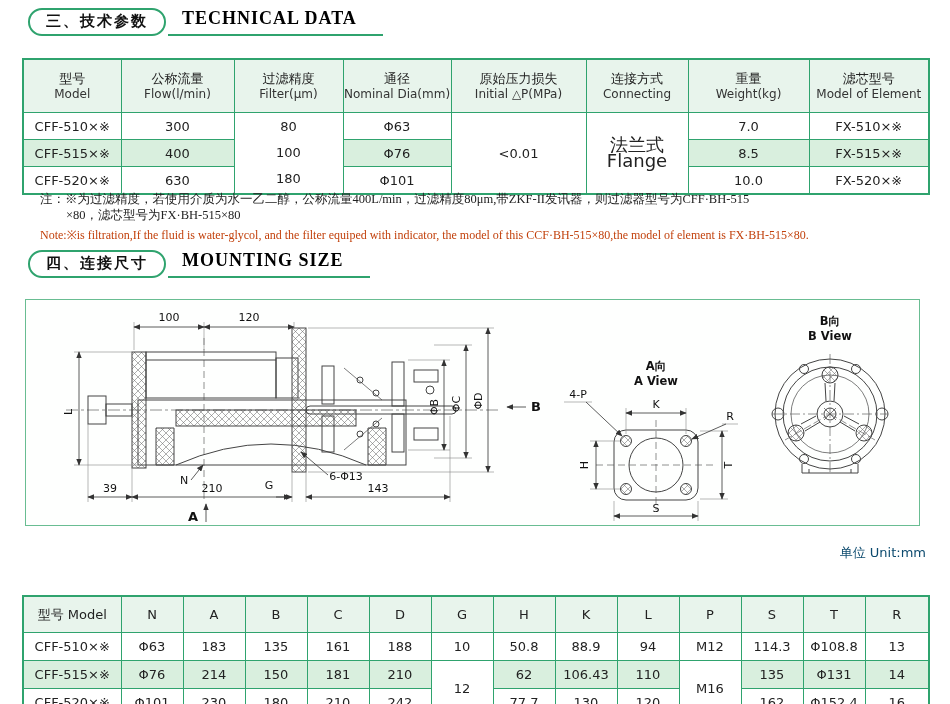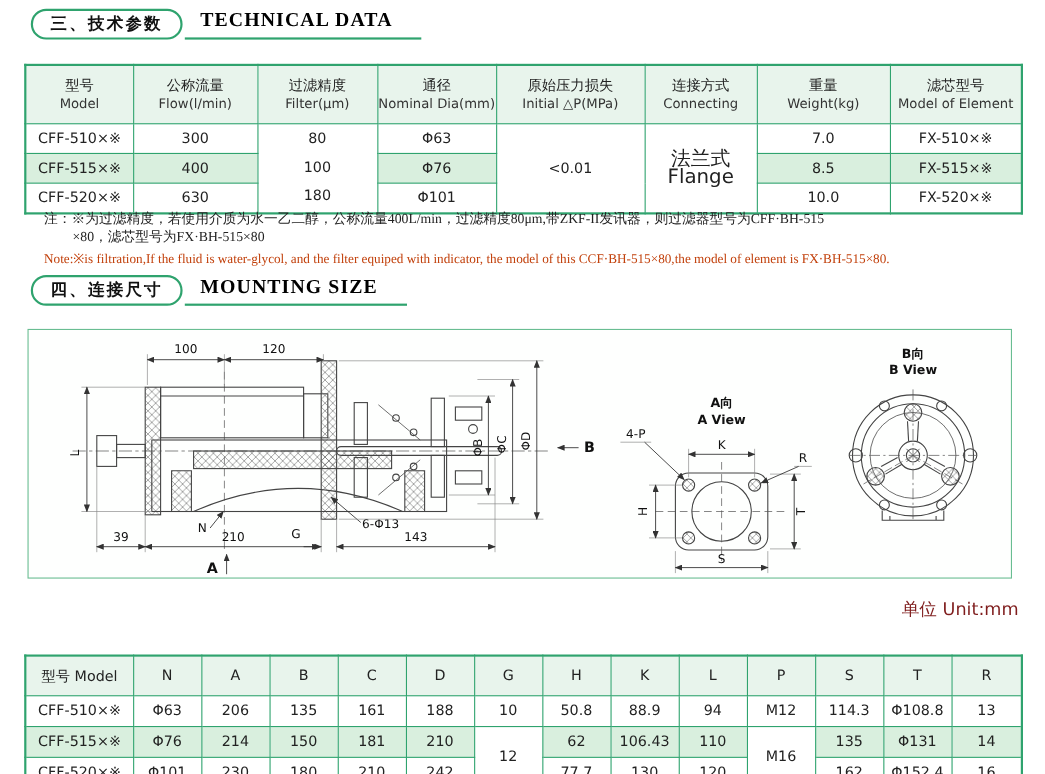--- a/index.html
+++ b/index.html
@@ -31,21 +31,21 @@
   .conn div{line-height:16px;font-size:18px;}
   
   .notes{position:absolute;left:40px;top:191px;width:912px;}
   .note-cn{font-family:"Liberation Serif",serif;font-size:12.5px;line-height:16px;color:#222;}
   .note-cn .l2{display:block;padding-left:26px;}
   .note-en{font-family:"Liberation Serif",serif;font-size:12px;margin-top:3px;color:#c2410c;}
   
   .draw{position:absolute;left:25px;top:299px;width:893px;height:225px;
         border:1px solid #69bd92;background:#fefffe;}
   .draw svg{display:block;}
-  .unit{position:absolute;right:24px;top:544px;font-size:16px;color:#7f1d1d;}
+  .unit{position:absolute;right:24px;top:544px;font-size:13px;color:#0c4a6e;}
   
   svg text{stroke:none;fill:#111;font-size:11px;font-family:"DejaVu Sans",sans-serif;}
   svg text.bold{font-weight:bold;font-size:13px;}
   svg text.ttl{font-weight:bold;font-size:11.5px;}
   .ext{stroke:#878787;stroke-width:0.6;}
   .dim{stroke:#333;stroke-width:0.8;}
   .cl{stroke:#555;stroke-width:0.65;}
 </style>
 </head>
 <body>
@@ -346,21 +346,21 @@
         <th>P</th>
         <th>S</th>
         <th>T</th>
         <th>R</th>
       </tr>
     </thead>
     <tbody>
       <tr>
         <td>CFF-510×※</td>
         <td>Φ63</td>
-        <td>206</td>
+        <td>183</td>
         <td>135</td>
         <td>161</td>
         <td>188</td>
         <td>10</td>
         <td>50.8</td>
         <td>88.9</td>
         <td>94</td>
         <td>M12</td>
         <td>114.3</td>
         <td>Φ108.8</td>

